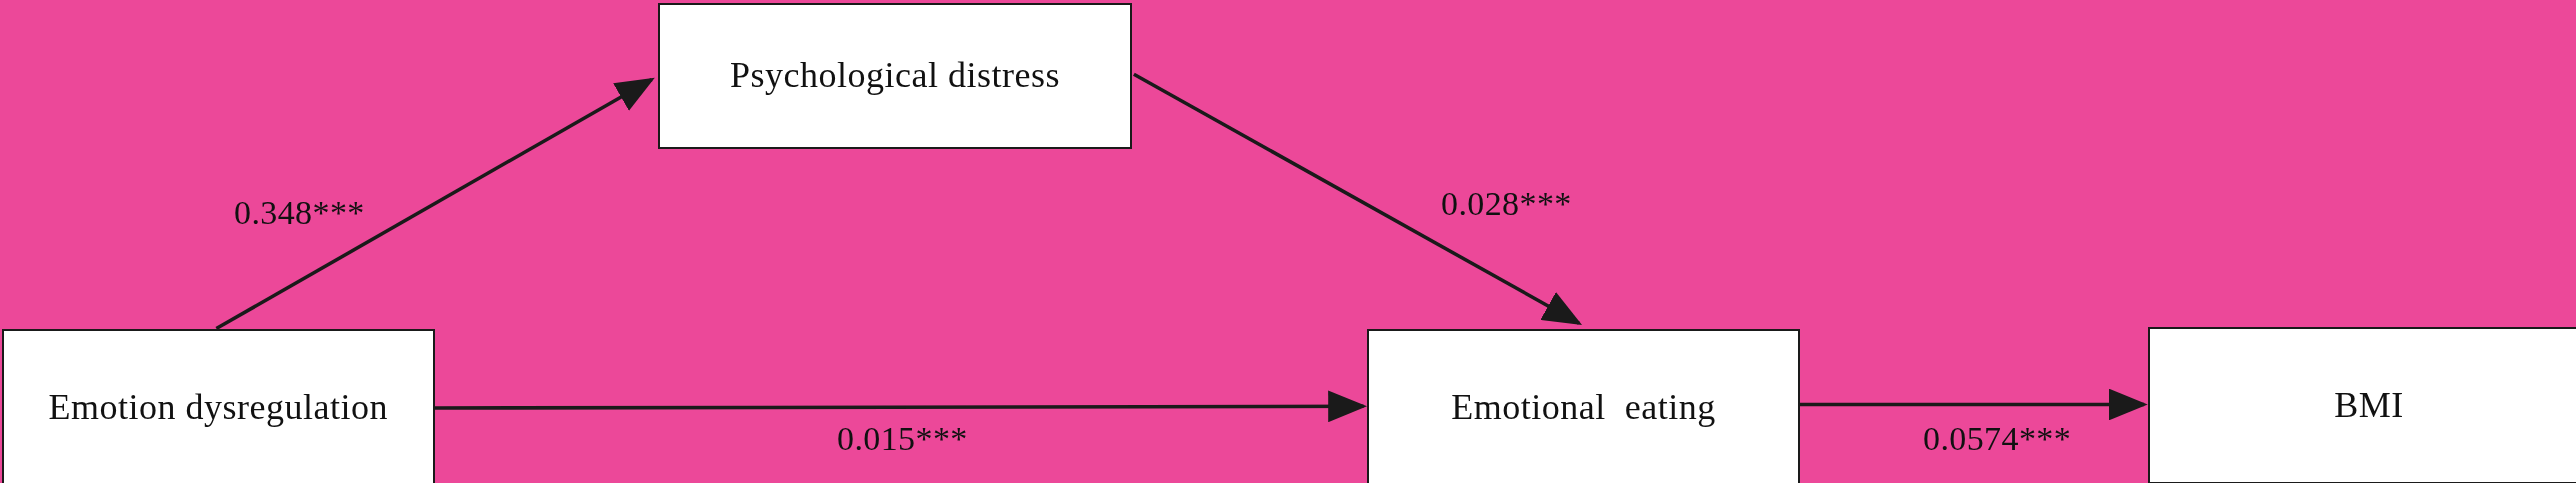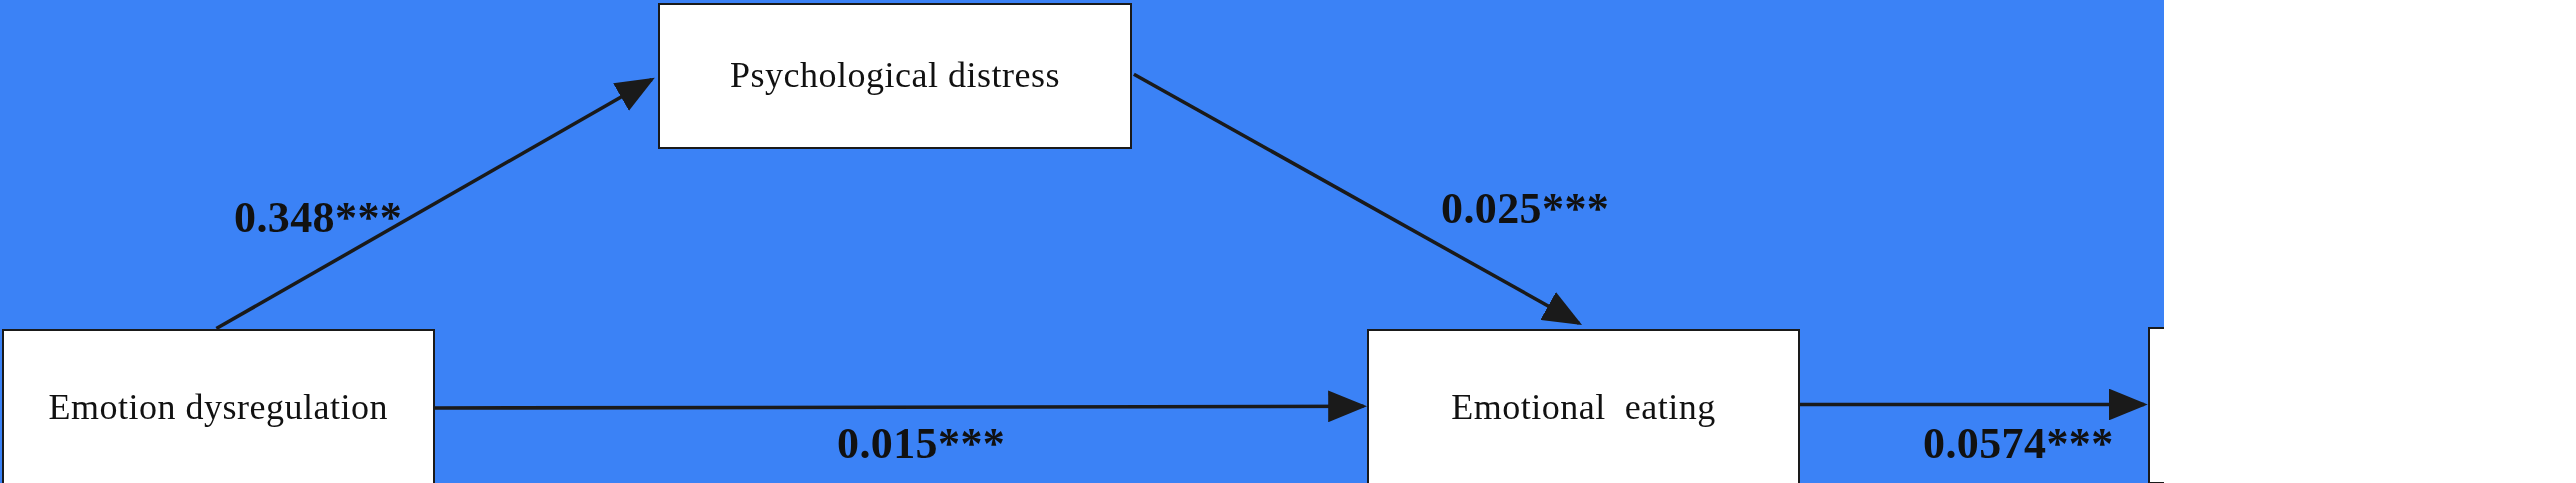--- a/index.html
+++ b/index.html
@@ -7,23 +7,23 @@
     margin: 0;
     padding: 0;
     background: #ffffff;
   }
   body {
     font-family: "Liberation Serif", "DejaVu Serif", serif;
     color: #111111;
   }
   #canvas {
     position: relative;
-    width: 2164px;
+    width: 2576px;
     height: 484px;
-    background: #3b82f6;
+    background: #ec4899;
     overflow: hidden;
   }
   #edges {
     position: absolute;
     left: 0;
     top: 0;
     width: 2576px;
     height: 484px;
     pointer-events: none;
   }
@@ -40,27 +40,26 @@
   .node-label {
     font-size: 36px;
     line-height: 1.1;
     letter-spacing: 0.5px;
     color: #111111;
     white-space: pre;
     text-align: center;
   }
   .edge-label {
     position: absolute;
-    font-size: 44px;
+    font-size: 34px;
     line-height: 1;
     letter-spacing: 0.4px;
     color: #111111;
     white-space: pre;
     z-index: 3;
-    font-weight: bold;
   }
   
   #node-psychological-distress { left: 658px;  top: 2.6px;   width: 474px; height: 146px; }
   #node-emotion-dysregulation  { left: 1.8px;    top: 329px; width: 433px; height: 157px; }
   #node-emotional-eating       { left: 1367px; top: 329px; width: 433px; height: 157px; }
   #node-bmi                    { left: 2148px; top: 327px; width: 442px; height: 157px; }
   
   #edge-label-a  { left: 234px;  top: 196px; }
   #edge-label-b  { left: 1441px; top: 187px; }
   #edge-label-c  { left: 837px;  top: 422px; }
@@ -98,20 +97,20 @@
   <div class="node" id="node-emotional-eating">
     <span class="node-label">Emotional  eating</span>
   </div>
 
   <div class="node" id="node-bmi">
     <span class="node-label">BMI</span>
   </div>
 
   <span class="edge-label" id="edge-label-a">0.348***</span>
 
-  <span class="edge-label" id="edge-label-b">0.025***</span>
+  <span class="edge-label" id="edge-label-b">0.028***</span>
 
   <span class="edge-label" id="edge-label-c">0.015***</span>
 
   <span class="edge-label" id="edge-label-d">0.0574***</span>
 
 </div>
 
 
 </body></html>

